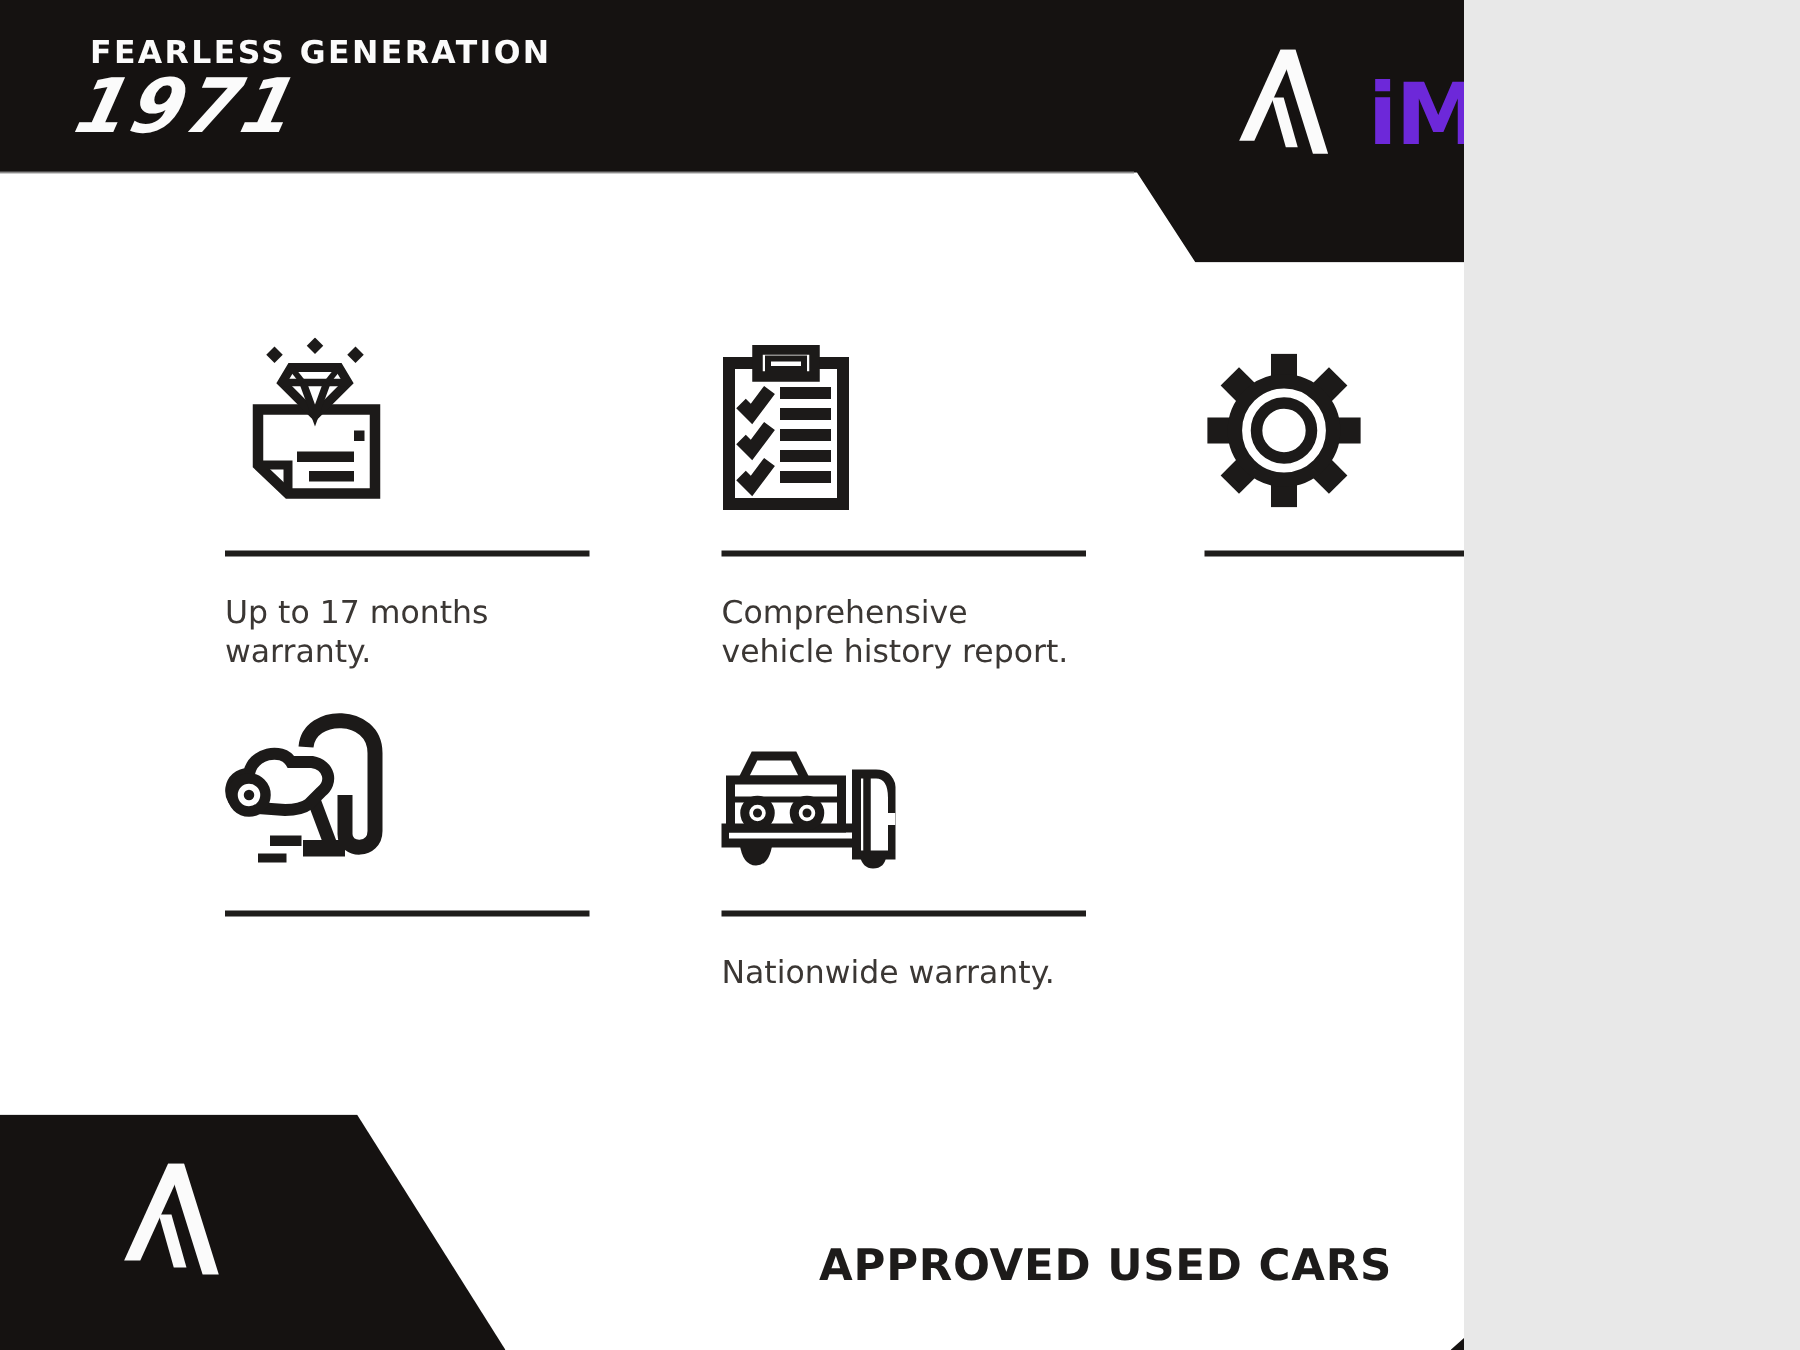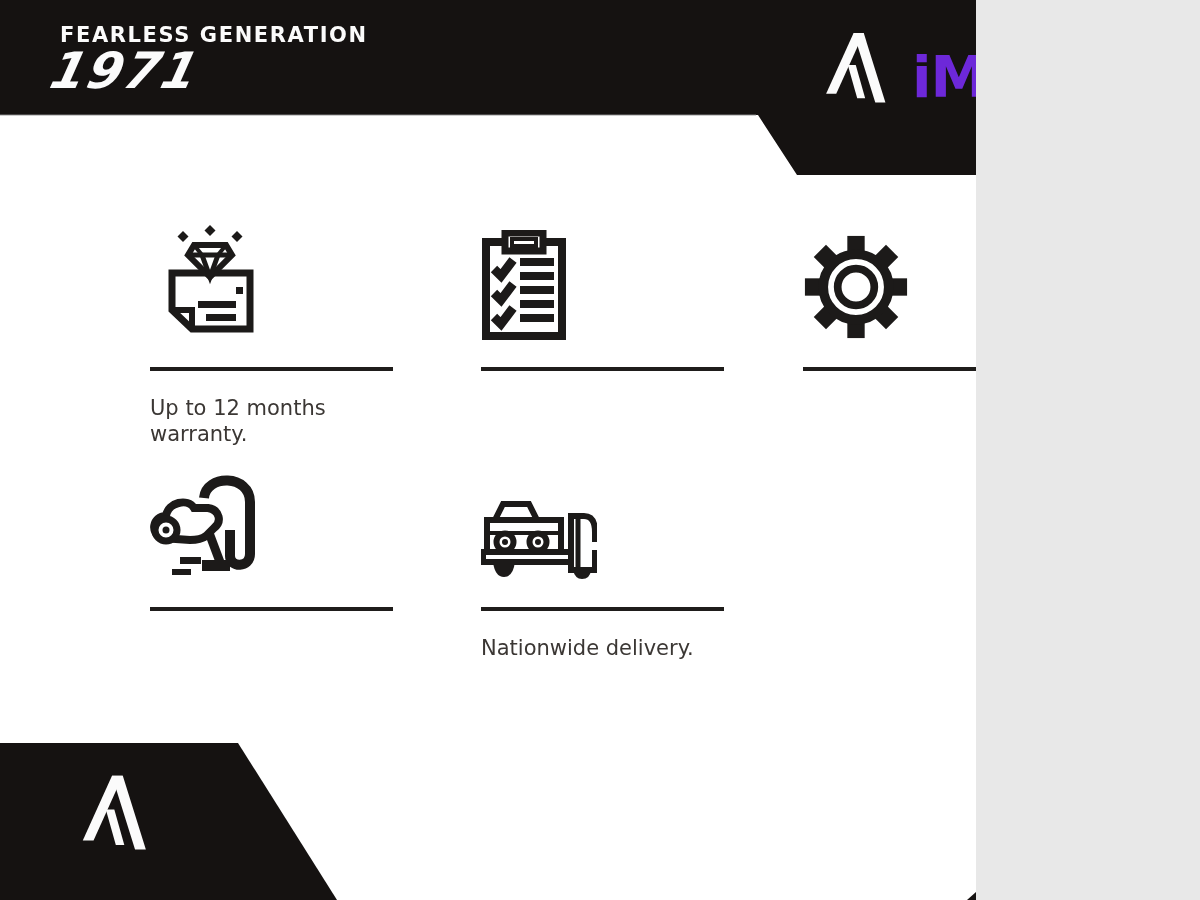--- a/index.html
+++ b/index.html
@@ -96,41 +96,43 @@
         <line x1="76" y1="20" x2="68" y2="30" stroke-width="4"></line>
         <path d="M 33,6 l 5.5,5.5 -5.5,5.5 -5.5,-5.5 Z" fill="#1c1a19" stroke="none"></path>
         <path d="M 60,0 l 5.5,5.5 -5.5,5.5 -5.5,-5.5 Z" fill="#1c1a19" stroke="none"></path>
         <path d="M 87,6 l 5.5,5.5 -5.5,5.5 -5.5,-5.5 Z" fill="#1c1a19" stroke="none"></path>
         <rect x="48" y="76" width="38" height="7" fill="#1c1a19" stroke="none"></rect>
         <rect x="56" y="89" width="30" height="7" fill="#1c1a19" stroke="none"></rect>
         <rect x="86" y="62" width="7" height="7" fill="#1c1a19" stroke="none"></rect>
       </svg>
     </div>
     <div class="divider"></div>
-    <div class="feature-text">Up to 12 months
+    <div class="feature-text">Up to 17 months
 warranty.</div>
   </div>
 
   <div class="feature f1">
     <div class="icon-box">
       <svg class="icon-svg" width="86" height="110" viewBox="0 0 86 110" fill="none" stroke="#1c1a19">
         <rect x="5" y="12" width="76" height="94" stroke-width="8" fill="#ffffff"></rect>
         <rect x="24" y="3" width="38" height="18" stroke-width="7" fill="#ffffff"></rect>
         <rect x="31" y="9" width="24" height="7" stroke-width="4"></rect>
         <polyline points="13,39 20,46 32,30" stroke-width="9"></polyline>
         <polyline points="13,63 20,70 32,54" stroke-width="9"></polyline>
         <polyline points="13,87 20,94 32,78" stroke-width="9"></polyline>
         <rect x="39" y="28" width="34" height="8" fill="#1c1a19" stroke="none"></rect>
         <rect x="39" y="42" width="34" height="8" fill="#1c1a19" stroke="none"></rect>
         <rect x="39" y="56" width="34" height="8" fill="#1c1a19" stroke="none"></rect>
         <rect x="39" y="70" width="34" height="8" fill="#1c1a19" stroke="none"></rect>
         <rect x="39" y="84" width="34" height="8" fill="#1c1a19" stroke="none"></rect>
       </svg>
     </div>
     <div class="divider"></div>
+    <div class="feature-text">Comprehensive
+vehicle history report.</div>
   </div>
 
   <div class="feature f2">
     <div class="icon-box">
       <svg class="icon-svg" width="106" height="106" viewBox="0 0 110 110" fill="none" stroke="#1c1a19">
         <g fill="#1c1a19" stroke="none">
           <rect x="46" y="2" width="18" height="18" transform="rotate(0 55 55)"></rect>
           <rect x="46" y="2" width="18" height="18" transform="rotate(45 55 55)"></rect>
           <rect x="46" y="2" width="18" height="18" transform="rotate(90 55 55)"></rect>
           <rect x="46" y="2" width="18" height="18" transform="rotate(135 55 55)"></rect>
@@ -174,24 +176,25 @@
         <line x1="8" y1="33" x2="78" y2="33" stroke-width="4"></line>
         <circle cx="24" cy="42" r="8.5" stroke-width="6" fill="#ffffff"></circle>
         <circle cx="24" cy="42" r="3" fill="#1c1a19" stroke="none"></circle>
         <circle cx="57" cy="42" r="8.5" stroke-width="6" fill="#ffffff"></circle>
         <circle cx="57" cy="42" r="3" fill="#1c1a19" stroke="none"></circle>
         <path d="M 12,62 Q 14,77 23,77 Q 32,77 34,62 Z" fill="#1c1a19" stroke="none"></path>
         <path d="M 92,70 Q 94,79 101,79 Q 109,79 110,70 Z" fill="#1c1a19" stroke="none"></path>
       </svg>
     </div>
     <div class="divider"></div>
-    <div class="feature-text">Nationwide delivery.</div>
+    <div class="feature-text">Nationwide warranty.</div>
   </div>
 
   <div class="bottom-wedge"></div>
   <svg class="brand-mark-bottom icon-svg" width="100" height="118" viewBox="0 0 130 130">
     <polygon points="14,98 52,14 66,14 28,98" fill="#fbfbfb"></polygon>
     <polygon points="52,14 66,14 96,110 82,110" fill="#fbfbfb"></polygon>
     <polygon points="44,58 55,58 68,104 57,104" fill="#fbfbfb"></polygon>
   </svg>
+  <div class="footer-label">APPROVED USED CARS</div>
   <div class="corner-sliver"></div>
 
 </div>
 
 </body></html>

